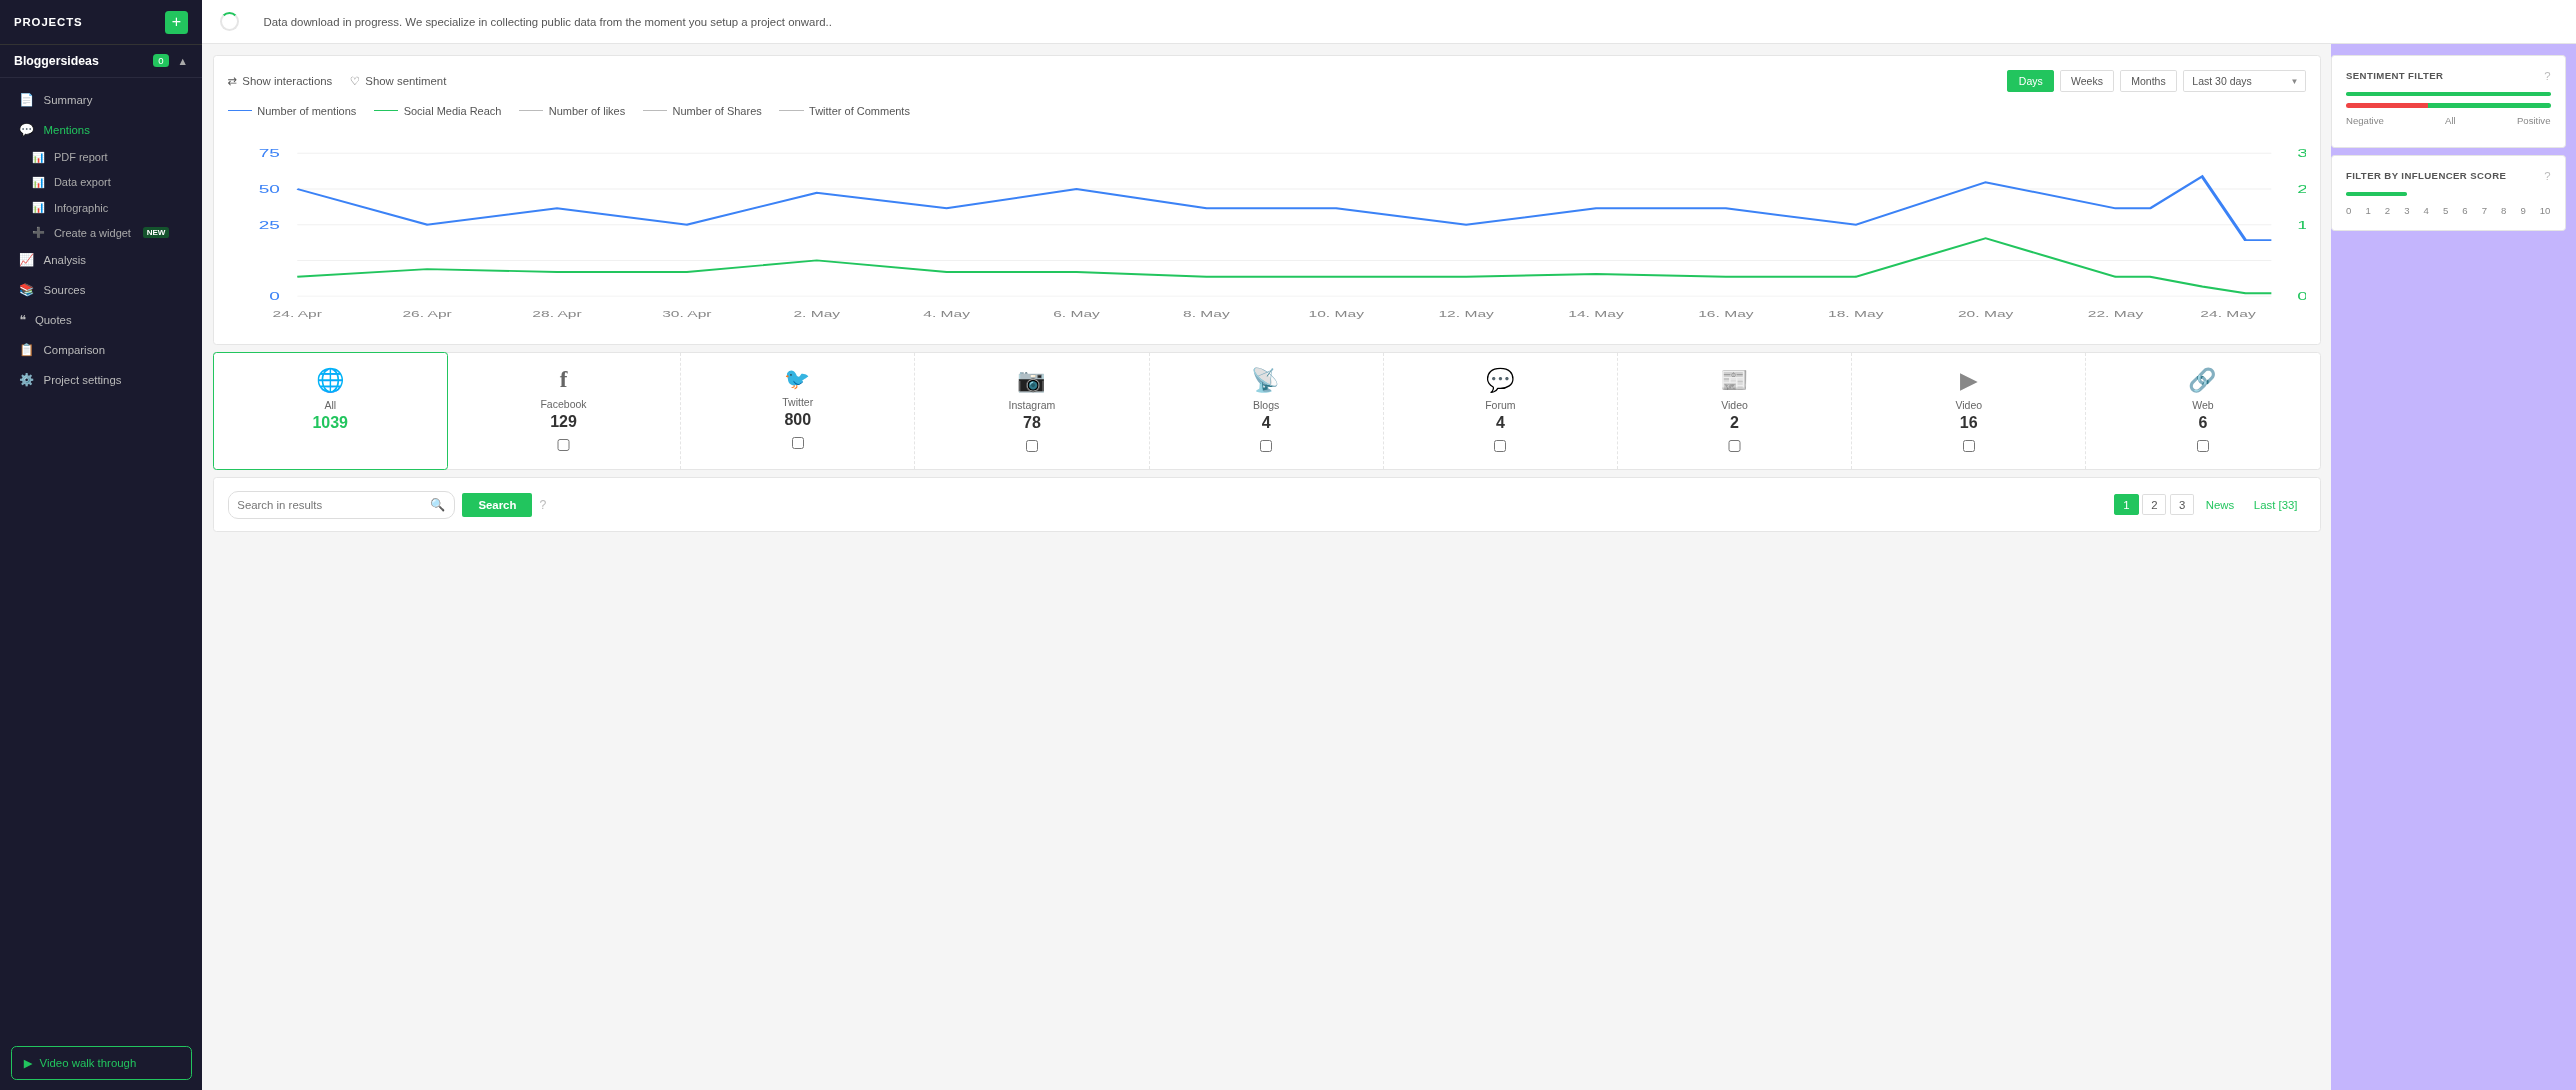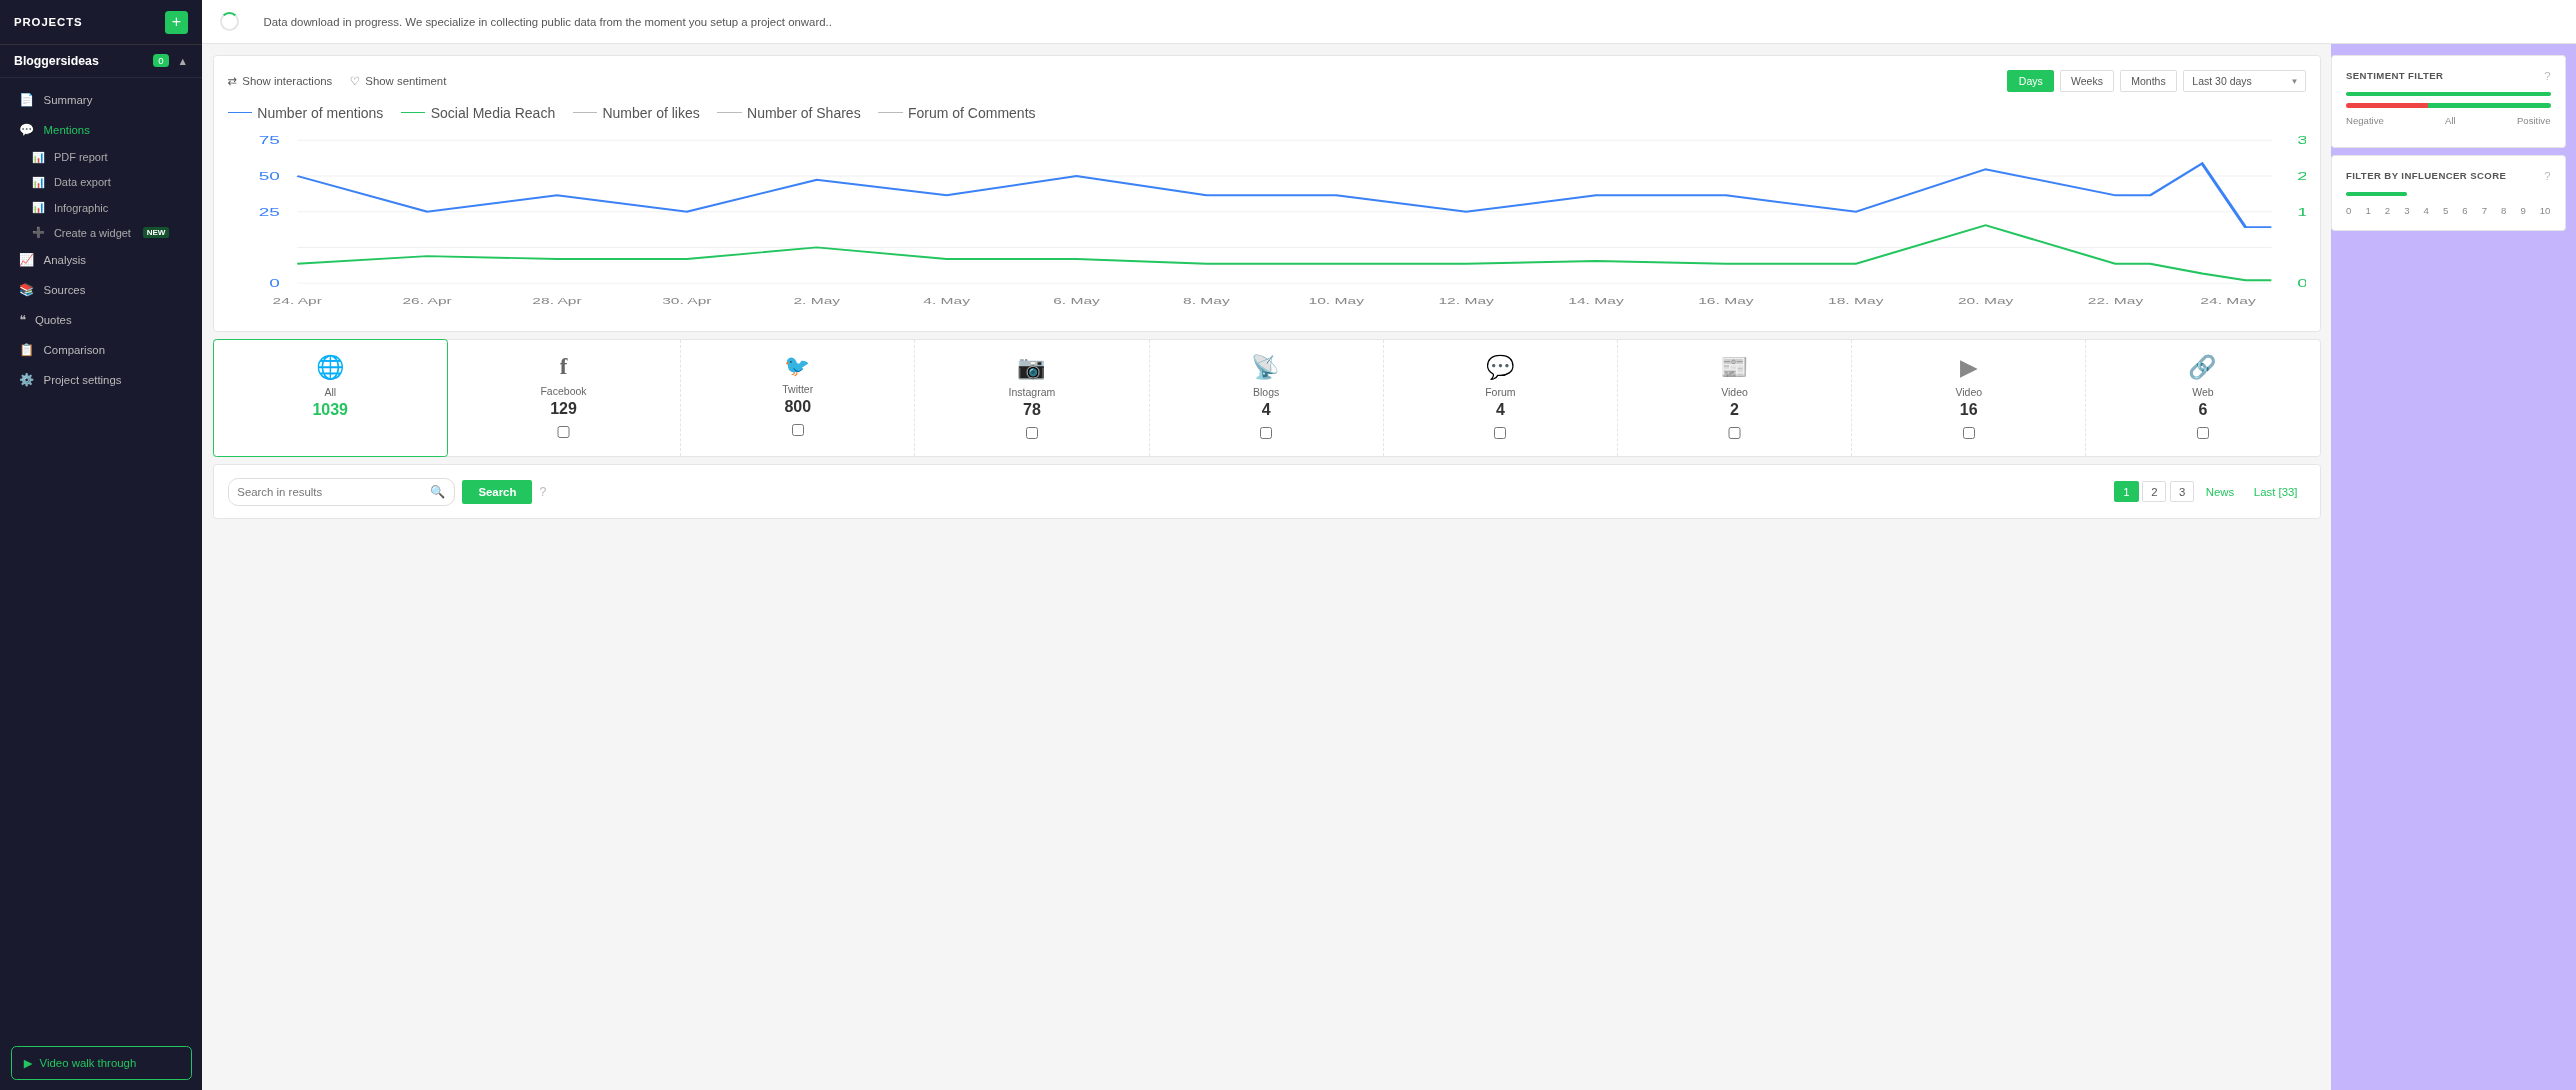--- a/index.html
+++ b/index.html
@@ -211,22 +211,22 @@
       top: 50%;
       transform: translateY(-50%);
       pointer-events: none;
     }
 
     
     .chart-legend {
       display: flex;
       align-items: center;
       gap: 17.5px;
-      margin-bottom: 0;
-      font-size: 14px;
+      margin-bottom: 17px;
+      font-size: 11px;
     }
     .legend-item { display: flex; align-items: center; gap: 5.3px; color: #555; }
     .legend-line { width: 24.5px; height: 1.8px; }
     .legend-line.blue { background: #3b82f6; }
     .legend-line.green { background: #22c55e; }
 
     
     .chart-wrapper { position: relative; width: 100%; }
     .chart-svg { width: 100%; height: 193px; }
 
@@ -508,21 +508,21 @@
           <div class="legend-item">
             <div class="legend-line" style="background:#bbb;height:0.9px;border-top:1.8px dashed #bbb;"></div>
             <span>Number of likes</span>
           </div>
           <div class="legend-item">
             <div class="legend-line" style="background:#bbb;height:0.9px;border-top:1.8px dashed #bbb;"></div>
             <span>Number of Shares</span>
           </div>
           <div class="legend-item">
             <div class="legend-line" style="background:#bbb;height:0.9px;border-top:1.8px dashed #bbb;"></div>
-            <span>Forum of Comments</span>
+            <span>Twitter of Comments</span>
           </div>
         </div>
 
         <div class="chart-wrapper">
           <svg class="chart-svg" viewBox="0 0 1200 200" preserveAspectRatio="none" xmlns="http://www.w3.org/2000/svg">
 
             <line x1="40" y1="20" x2="1180" y2="20" stroke="#f0f0f0" stroke-width="1"></line>
             <line x1="40" y1="57" x2="1180" y2="57" stroke="#f0f0f0" stroke-width="1"></line>
             <line x1="40" y1="94" x2="1180" y2="94" stroke="#f0f0f0" stroke-width="1"></line>
             <line x1="40" y1="131" x2="1180" y2="131" stroke="#f0f0f0" stroke-width="1"></line>

